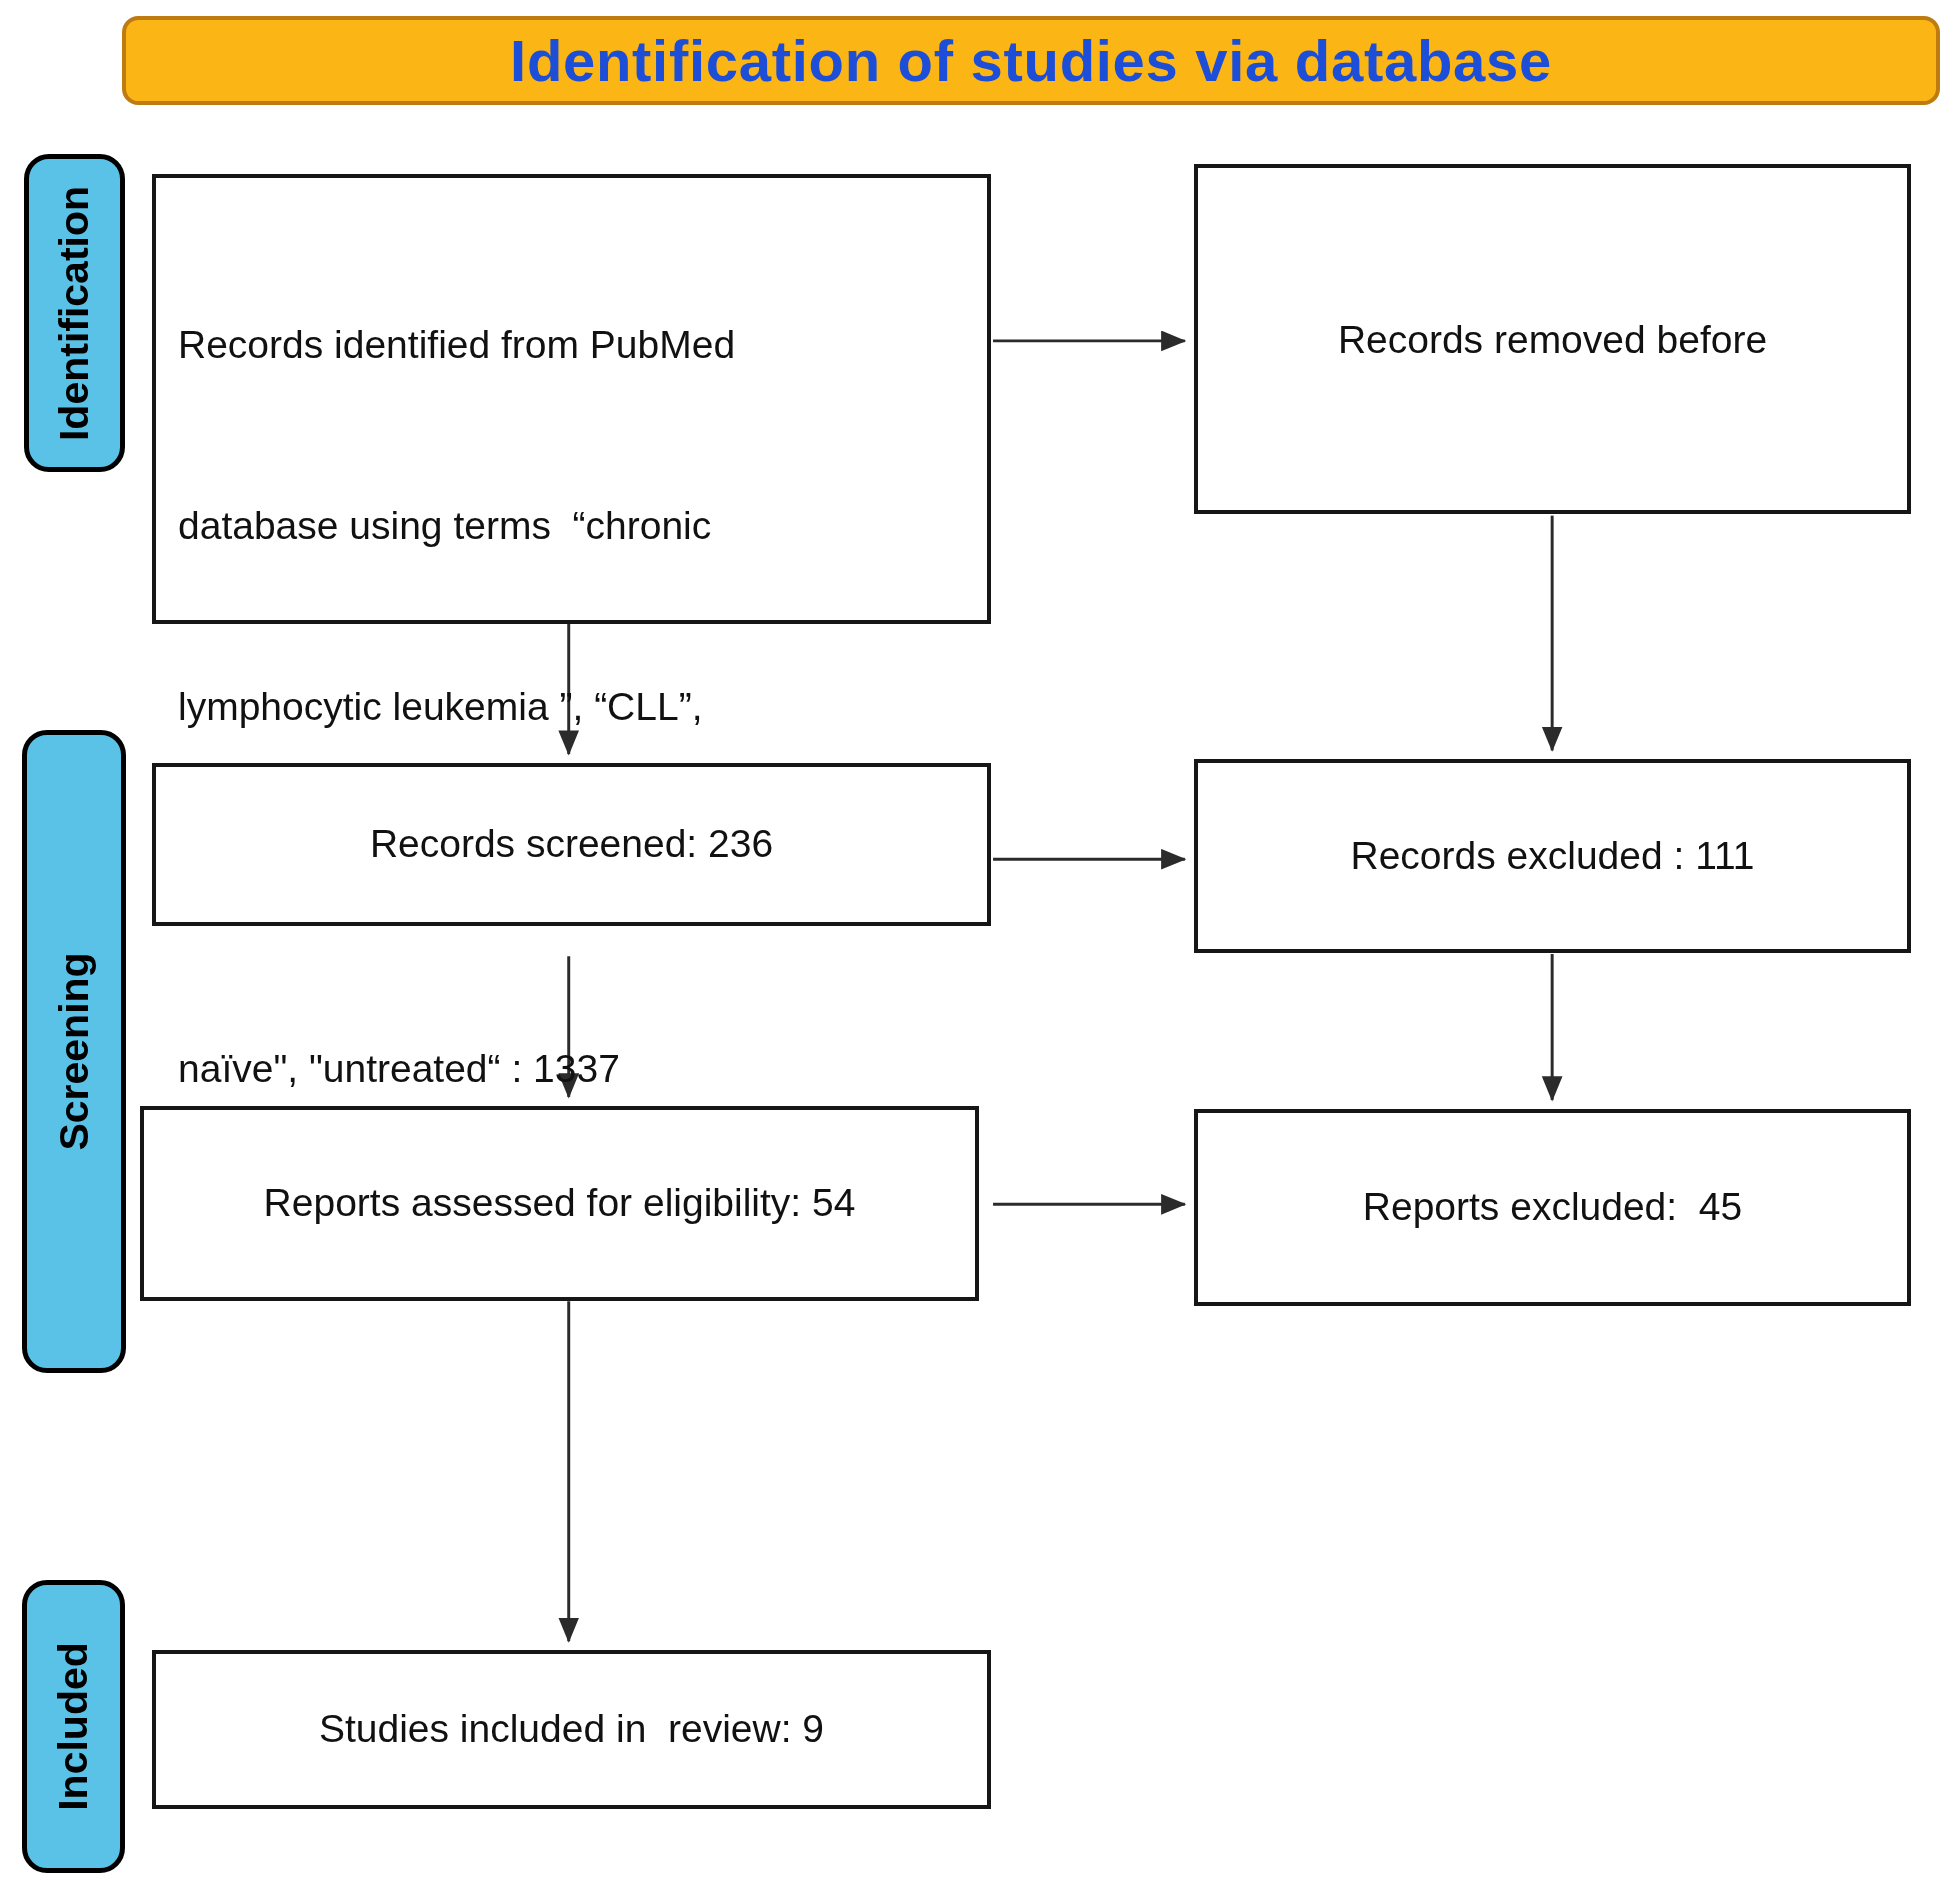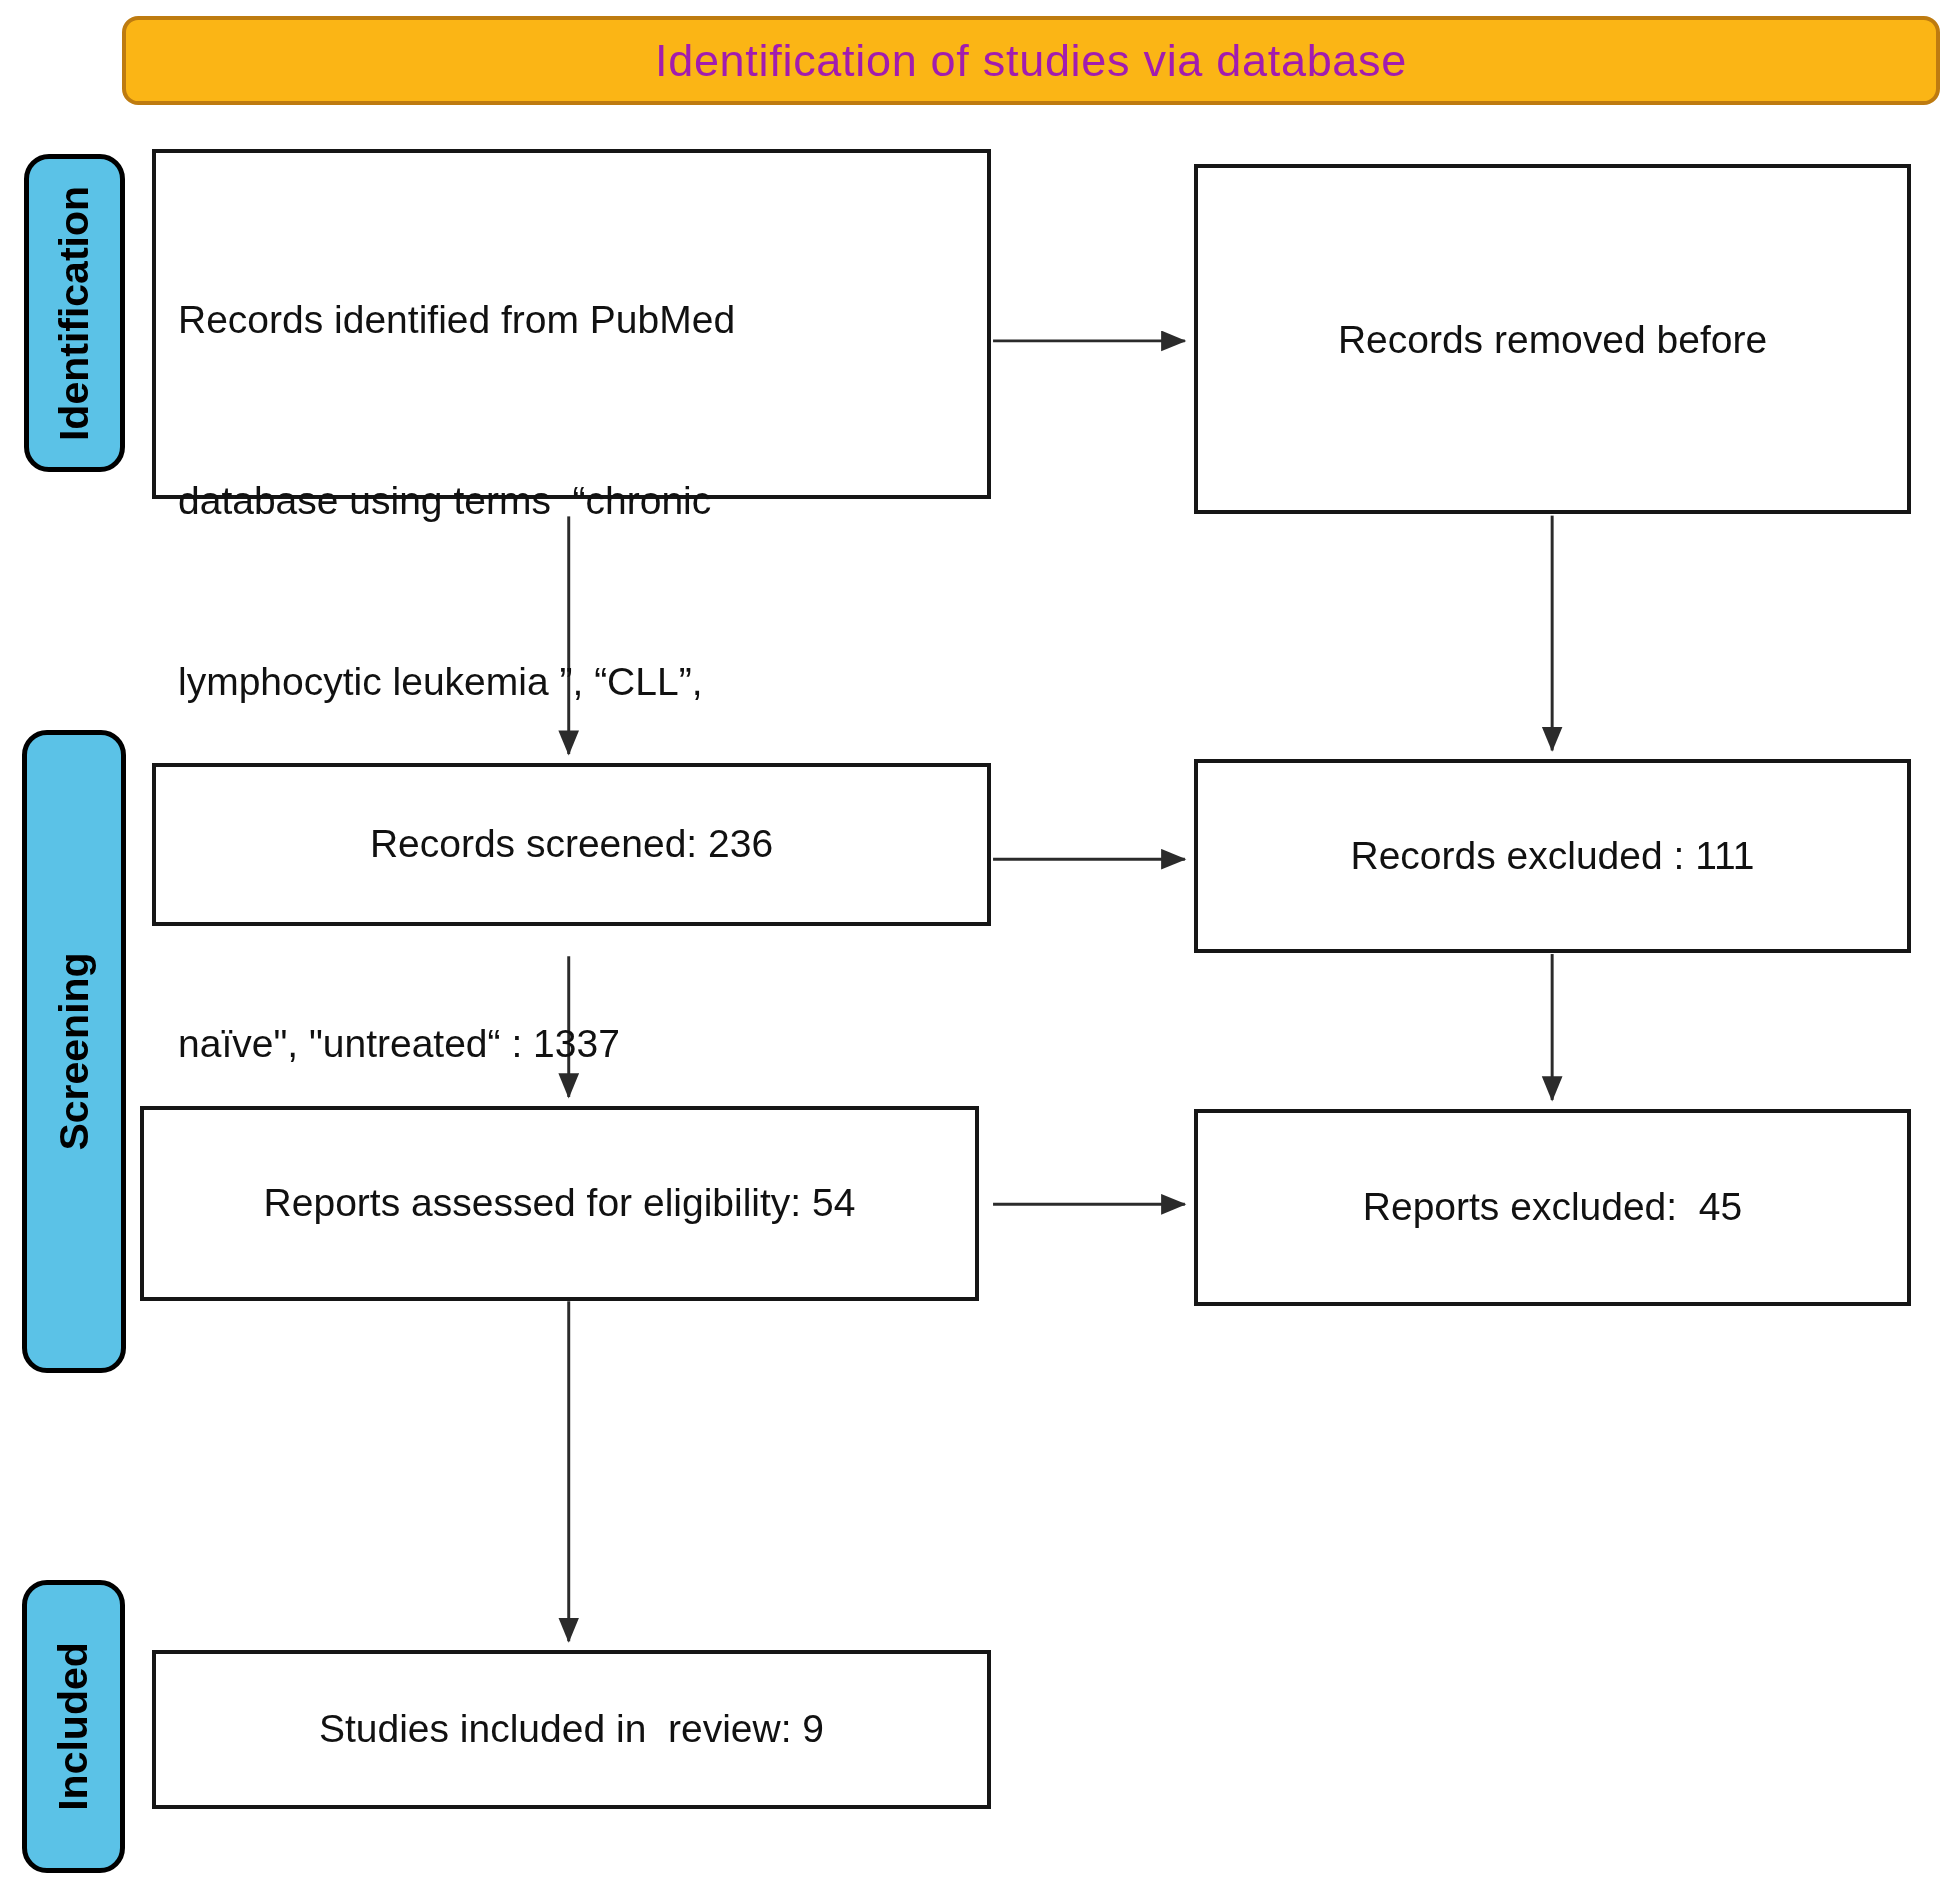--- a/index.html
+++ b/index.html
@@ -8,39 +8,39 @@
     font-family:"Liberation Sans", sans-serif;color:#111;
     overflow:hidden;
   }
   #arrow-layer{position:absolute;left:0;top:0;width:1955px;height:1894px;z-index:1;}
   .banner{
     position:absolute;left:122px;top:16.3px;width:1818px;height:89px;
     background:#FBB515;border:4.4px solid #BE7B10;border-radius:16.3px;
     box-sizing:border-box;display:flex;align-items:center;justify-content:center;
     z-index:2;
   }
-  .banner-title{font-size:45px;font-weight:normal;color:#a21caf;letter-spacing:0.7px;white-space:pre-wrap;}
+  .banner-title{font-size:58px;font-weight:bold;color:#1d4ed8;letter-spacing:0.7px;white-space:pre-wrap;}
   .stage{
     position:absolute;background:#5BC2E7;border:5.2px solid #000;border-radius:25px;
     box-sizing:border-box;display:flex;align-items:center;justify-content:center;
     z-index:2;
   }
   .stage-label{
     transform:rotate(-90deg);white-space:nowrap;
     font-size:41px;font-weight:bold;color:#000;
   }
   .stage-identification{left:24px;top:154px;width:101px;height:318px;}
   .stage-screening{left:22px;top:730px;width:104px;height:643px;}
   .stage-included{left:22px;top:1580px;width:103px;height:293px;}
   .node{
     position:absolute;background:#fff;border:4.4px solid #161616;box-sizing:border-box;
     z-index:2;font-size:39px;line-height:1.5;white-space:pre-wrap;
   }
   .node.centered{display:flex;flex-direction:row;align-items:center;justify-content:center;text-align:center;}
-  .box-records-identified{left:152px;top:149px;width:839px;height:350px;padding:18px 10.4px 0 22px;}
+  .box-records-identified{left:152px;top:174px;width:839px;height:450px;padding:18px 10.4px 0 22px;}
   .box-records-identified .line{display:block;font-size:39px;line-height:64px;white-space:pre-wrap;}
   .box-records-removed{left:1194px;top:164px;width:717px;height:350px;line-height:59px;}
   .box-records-screened{left:152px;top:763px;width:839px;height:163px;}
   .box-records-excluded{left:1194px;top:759px;width:717px;height:194px;}
   .box-reports-assessed{left:140px;top:1106px;width:839px;height:195px;}
   .box-reports-excluded{left:1194px;top:1109px;width:717px;height:197px;}
   .box-studies-included{left:152px;top:1650px;width:839px;height:159px;}
 </style>
 </head>
 <body>

